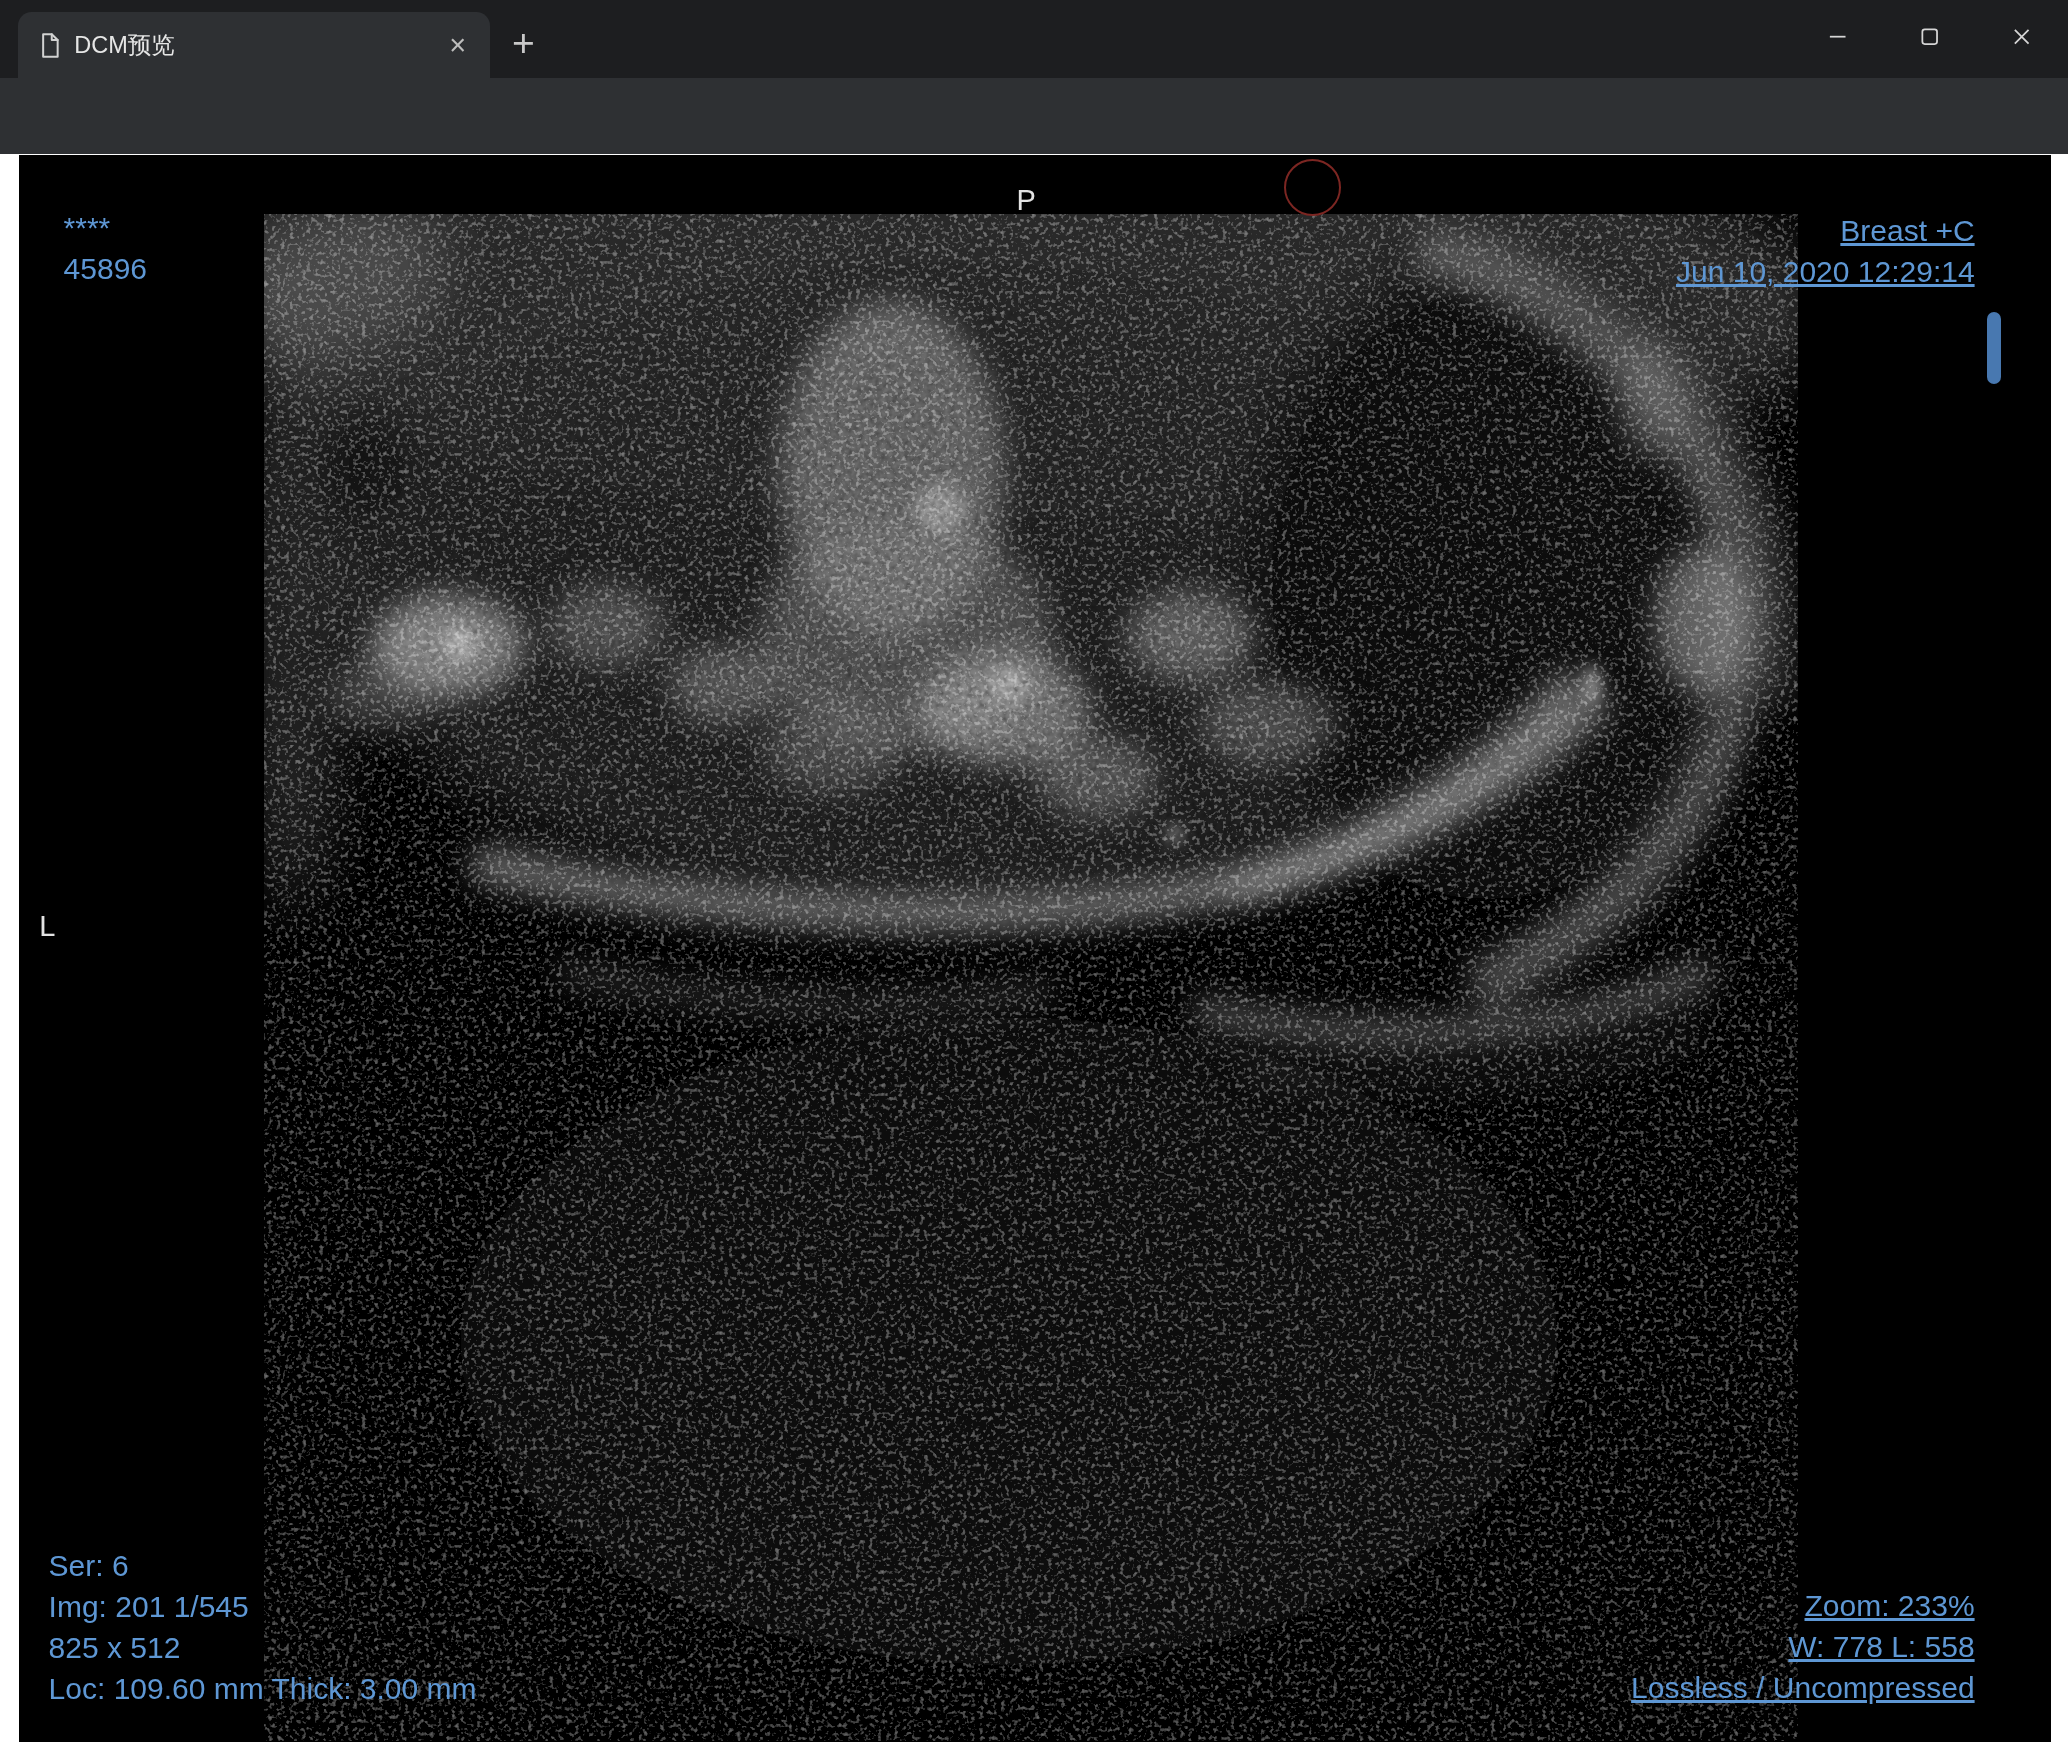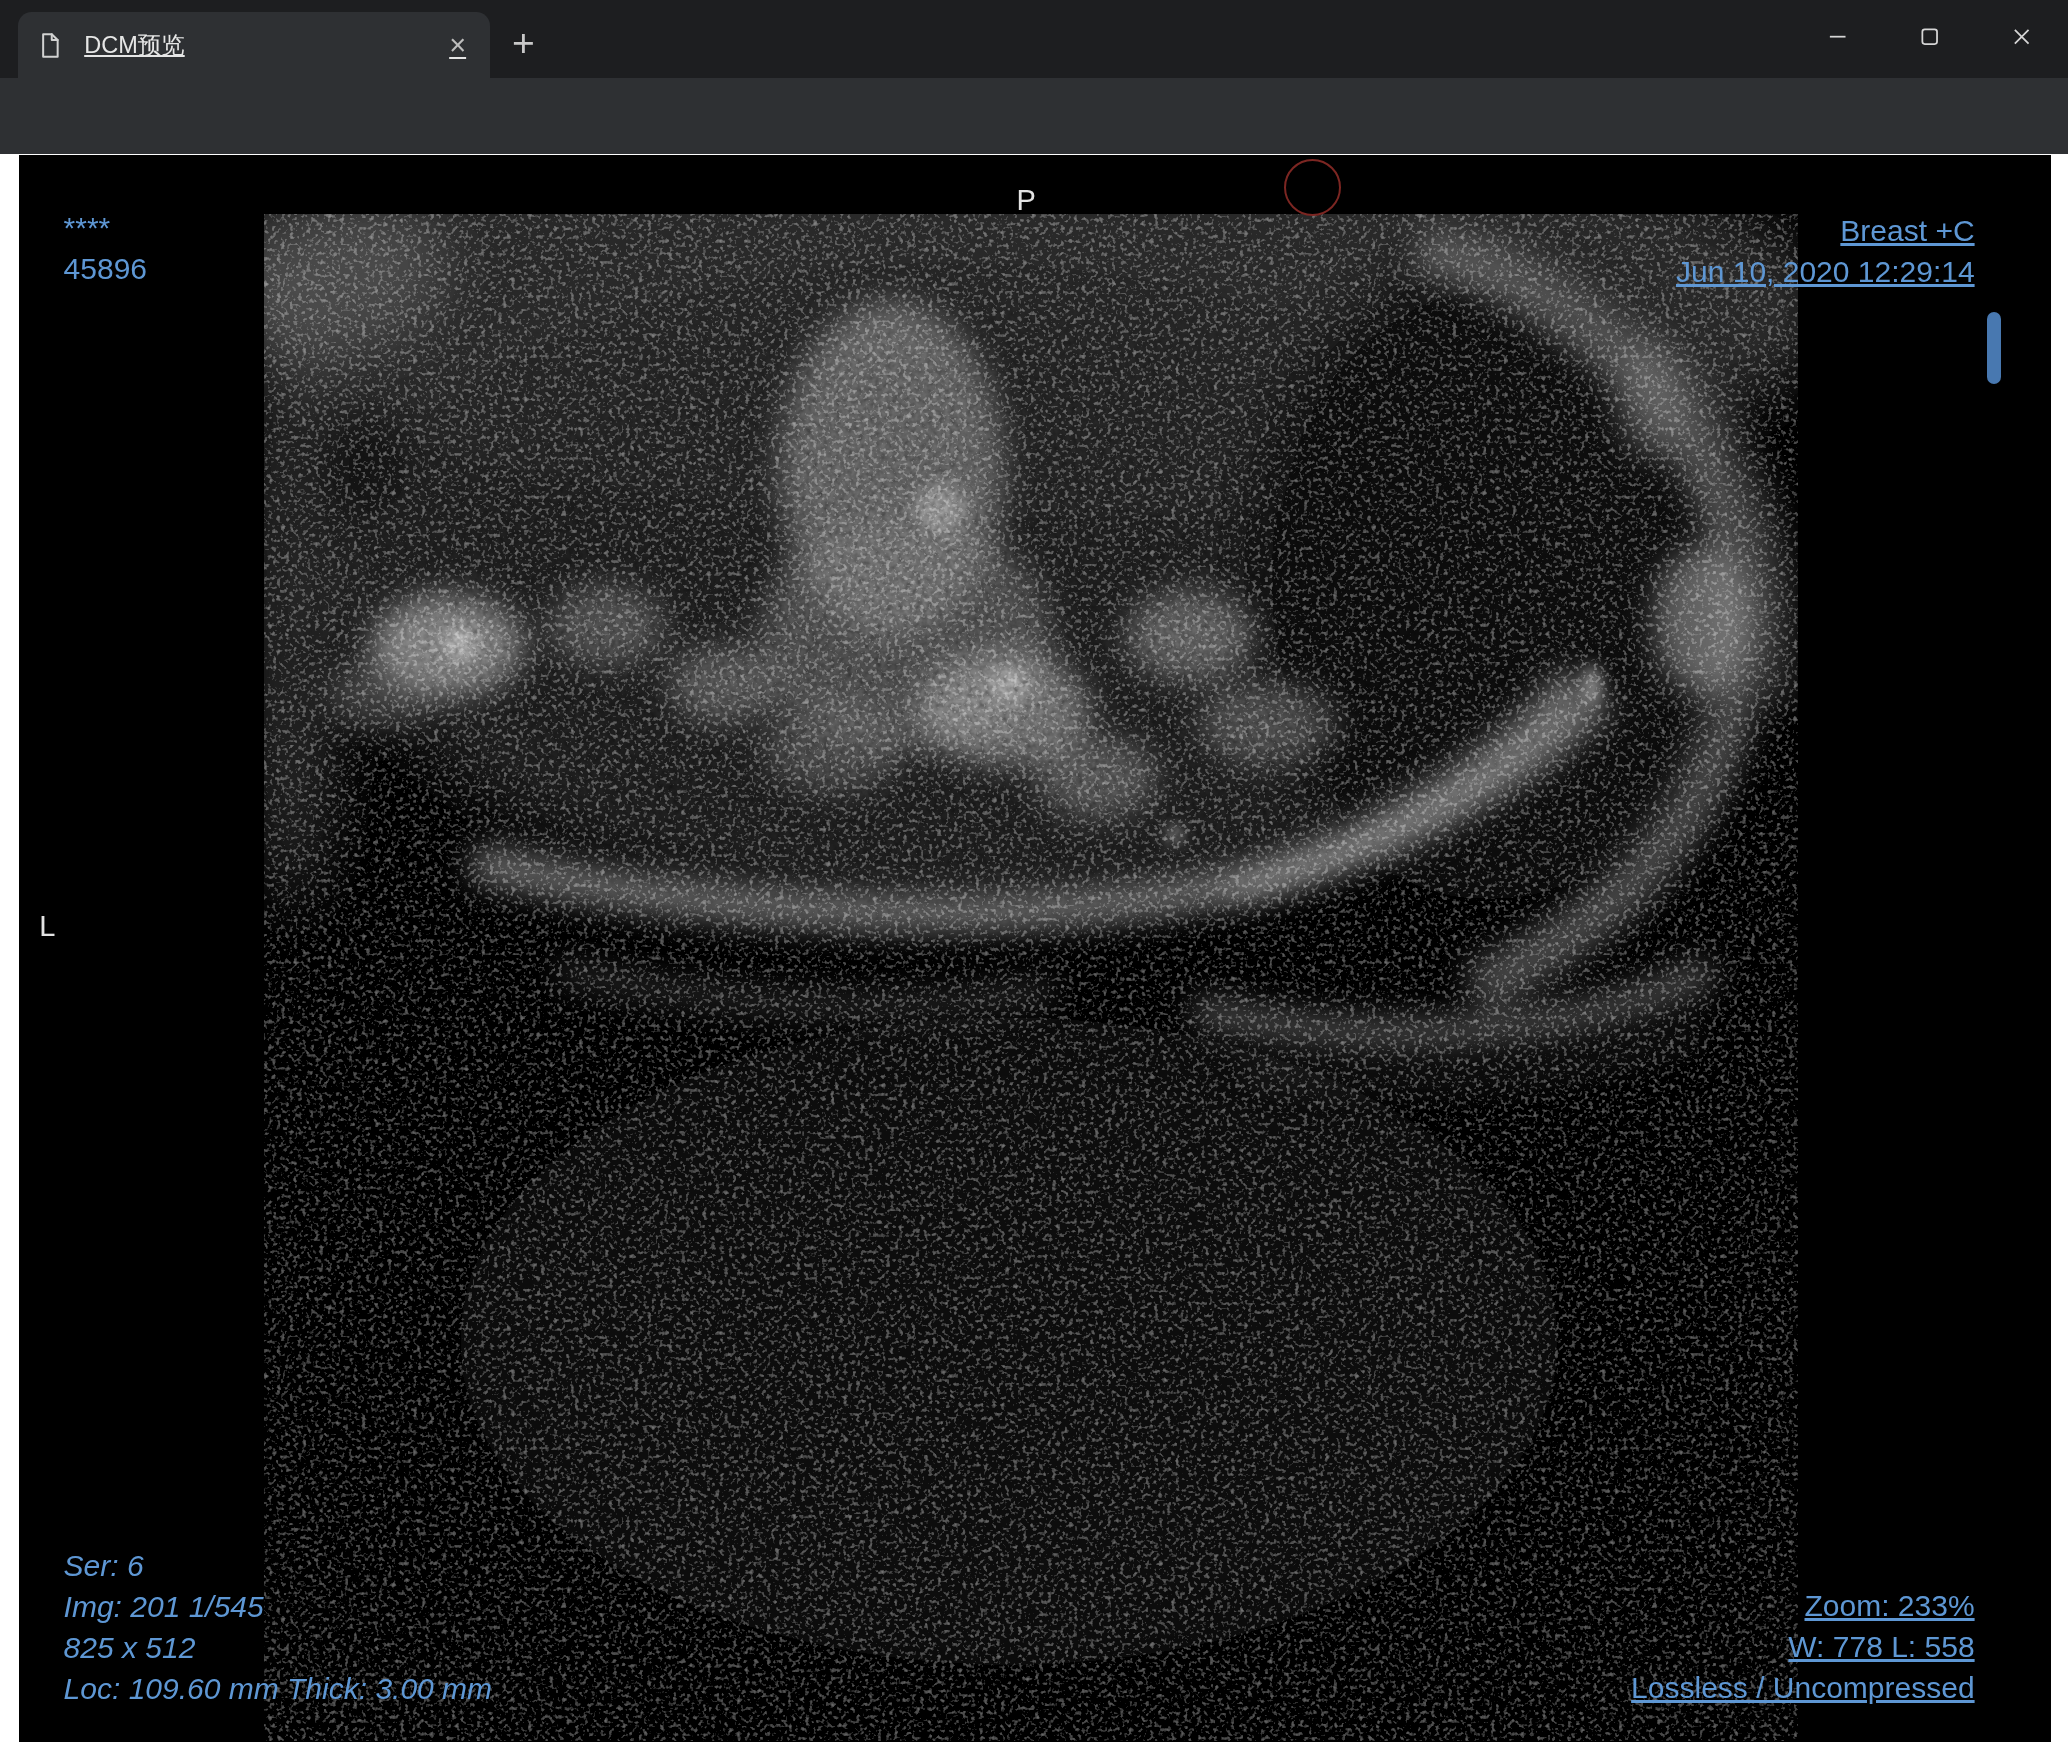--- a/index.html
+++ b/index.html
@@ -10,22 +10,22 @@
   *{box-sizing:border-box;}
   html,body{margin:0;padding:0;overflow:hidden;}
   body{
     width:2068px;height:1764px;position:relative;background:#ffffff;
     font-family:"Liberation Sans", sans-serif;
   }
   
   .tabstrip{position:absolute;left:0;top:0;width:2068px;height:78px;background:#1d1e20;}
   .tab{
     position:absolute;left:17.6px;top:11.8px;width:472px;height:67px;background:#2e3033;
-    border-radius:13.7px 13.7px 0 0;display:flex;align-items:center;gap:20px;
-    padding:0 17.6px;color:#e6e6e6;font-size:23.5px;text-decoration:underline;
+    border-radius:13.7px 13.7px 0 0;display:flex;align-items:center;gap:10px;
+    padding:0 17.6px;color:#e6e6e6;font-size:23.5px;
   }
   .tab-title{flex:1;white-space:nowrap;overflow:hidden;}
   .tab-close{font-size:29px;color:#bdbdbd;line-height:1;cursor:default;padding:0 5.9px;}
   .newtab{
     position:absolute;left:498px;top:17.6px;width:51px;height:51px;display:flex;
     align-items:center;justify-content:center;font-size:39px;font-weight:300;color:#c8c8c8;
   }
   .win-controls{position:absolute;right:0;top:0;height:74px;display:flex;}
   .win-btn{width:92px;height:74px;display:flex;align-items:center;justify-content:center;}
   .navbar{position:absolute;left:0;top:78px;width:2068px;height:76px;background:#2e3033;}
@@ -71,21 +71,21 @@
   .red-circle{
     position:absolute;left:1265px;top:3.9px;width:57px;height:57px;border-radius:50%;
     border:2.9px solid var(--marker-red);
   }
   .scroll-thumb{
     position:absolute;left:1968px;top:157px;width:14.7px;height:72px;border-radius:7.8px;
     background:var(--scroll-thumb);
   }
   .tl-block{left:45px;top:52px;}
   .tr-block{right:76px;top:55px;}
-  .bl-block{left:45px;top:1390px;font-style:italic;}
+  .bl-block{left:30px;top:1390px;}
   .br-block{right:76px;top:1430px;}
   .p-letter{left:998px;top:29px;}
   .l-letter{left:20.6px;top:755px;}
 </style>
 </head>
 <body>
 
 <div class="tabstrip">
   <div class="tab">
     <svg width="29" height="31" viewBox="0 0 32 32">

